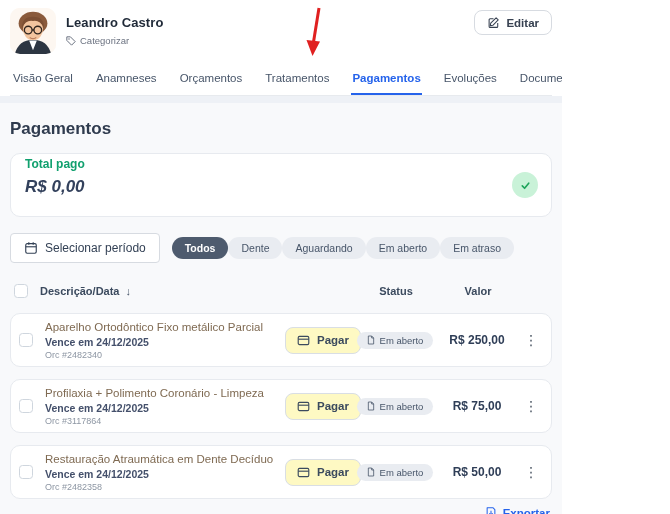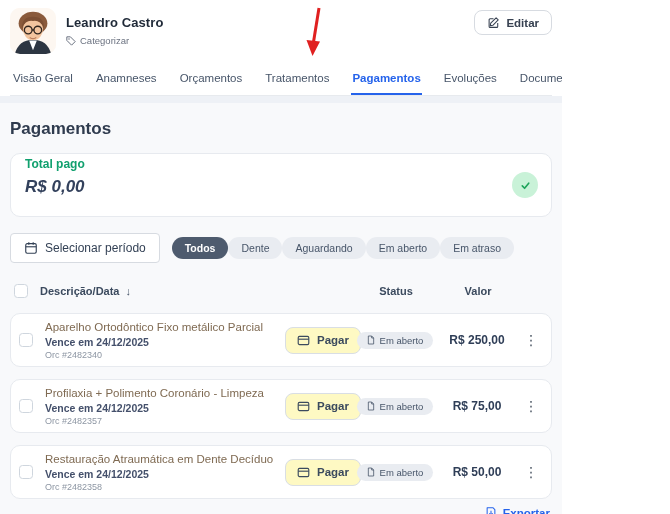--- a/index.html
+++ b/index.html
@@ -210,21 +210,21 @@
       </div>
       <div class="col-value">R$ 250,00</div>
       <button class="kebab">⋮</button>
     </div>
 
     <div class="tbl-grid row-card">
       <span class="checkbox"></span>
       <div class="row-text">
         <div class="row-title">Profilaxia + Polimento Coronário - Limpeza</div>
         <div class="row-due">Vence em 24/12/2025</div>
-        <div class="row-orc">Orc #2482357</div>
+        <div class="row-orc">Orc #3117864</div>
       </div>
       <div class="col-pay">
         <button class="pay-btn">
           <svg viewBox="0 0 16 16" width="13" height="13" fill="none" stroke="currentColor" stroke-width="1.4">
             <rect x="1.5" y="3" width="13" height="10" rx="1.6"></rect>
             <line x1="1.5" y1="6.4" x2="14.5" y2="6.4"></line>
           </svg>
           <span>Pagar</span>
         </button>
       </div>

